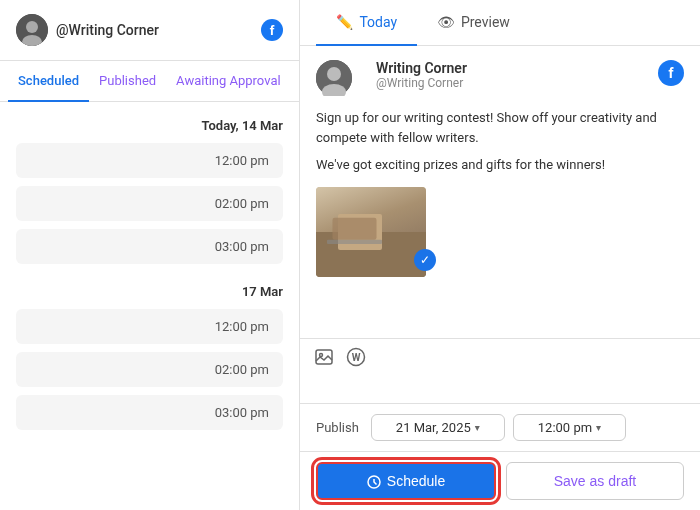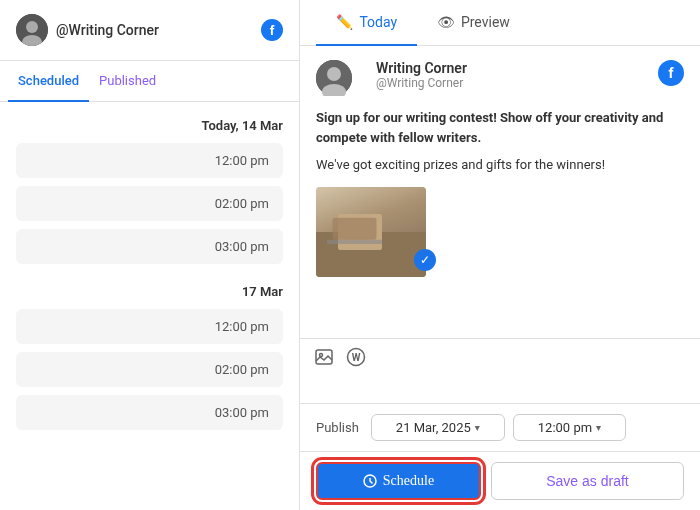--- a/index.html
+++ b/index.html
@@ -313,31 +313,30 @@
       gap: 10px;
       border-top: 1px solid #e0e0e0;
     }
 
     .schedule-btn {
       flex: 1;
       background: #1a73e8;
       color: white;
       border: 2px solid #e53935;
       border-radius: 6px;
-      padding: 9px 1px;
+      padding: 9px 16px;
       font-size: 14px;
       font-weight: 500;
       cursor: pointer;
       display: flex;
-      align-items: center;
+      align-items: flex-end;
       justify-content: center;
       gap: 6px;
       outline: 3px solid #e53935;
       outline-offset: 2px;
-      font-family: Liberation Serif, serif;
     }
 
     .save-draft-btn {
       flex: 1;
       background: #fff;
       color: #8b5cf6;
       border: 1px solid #ccc;
       border-radius: 6px;
       padding: 9px 16px;
       font-size: 14px;
@@ -364,20 +363,21 @@
         <ellipse cx="16" cy="28" rx="10" ry="7" fill="#aaa"></ellipse>
       </svg>
     </div>
     <span class="account-name">@Writing Corner</span>
     <div class="fb-icon-small">f</div>
   </div>
 
   <div class="tabs-nav">
     <div class="tab-item active">Scheduled</div>
     <div class="tab-item">Published</div>
+    <div class="tab-item">Awaiting Approval</div>
   </div>
 
   <div class="schedule-list">
     <div class="date-group">
       <div class="date-group-label">Today, 14 Mar</div>
       <div class="time-slot">12:00 pm</div>
       <div class="time-slot">02:00 pm</div>
       <div class="time-slot">03:00 pm</div>
     </div>
     <div class="date-group">
@@ -414,21 +414,21 @@
         </svg>
       </div>
       <div class="post-account-info">
         <div class="post-account-name">Writing Corner</div>
         <div class="post-account-handle">@Writing Corner</div>
       </div>
       <div class="fb-badge">f</div>
     </div>
 
     <div class="post-text">
-      <p style="margin-bottom:8px;font-weight:bold;">Sign up for our writing contest! Show off your creativity and compete with fellow writers.</p>
+      <p style="margin-bottom:8px;">Sign up for our writing contest! Show off your creativity and compete with fellow writers.</p>
       <div style="display:flex; align-items:flex-end; gap:10px;">
         <p>We've got exciting prizes and gifts for the winners!</p>
       </div>
     </div>
 
     <div class="post-image-wrapper">
       <div class="post-image">
         <div class="post-image-inner">
           <div class="post-image-desk"></div>
           <div class="post-image-item"></div>

